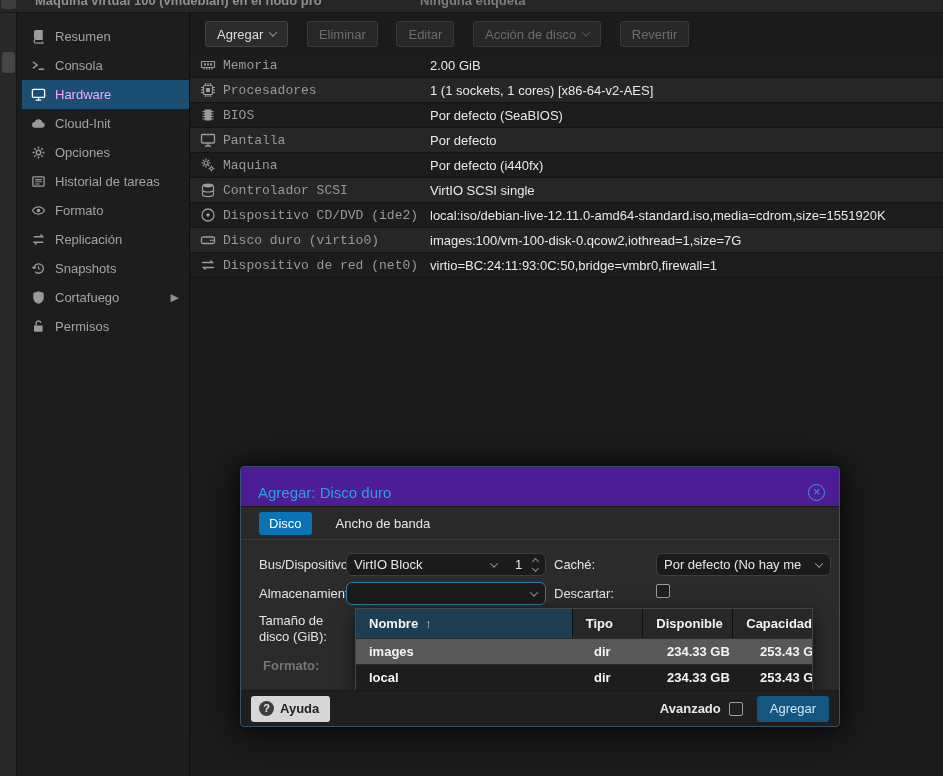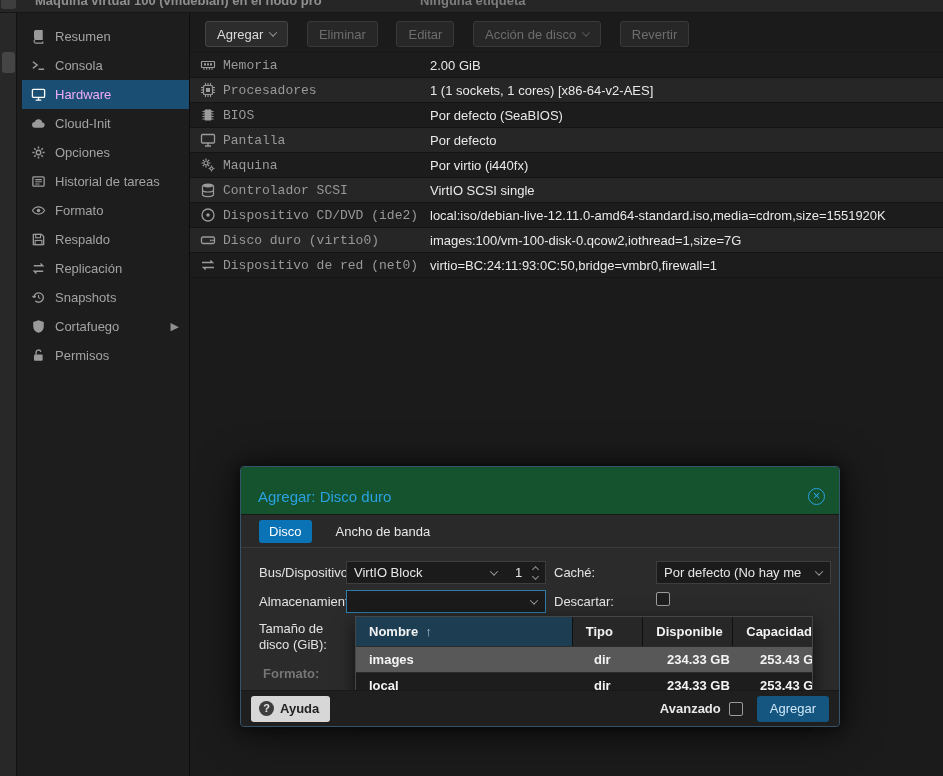--- a/index.html
+++ b/index.html
@@ -48,34 +48,34 @@
   .hwicon { width:16px; margin-left:10px; display:inline-flex; justify-content:center; }
   .hwicon svg { stroke:#9b9b9b; fill:none; }
   .hwicon svg .f { fill:#9b9b9b; stroke:none; }
   .hwlabel { margin-left:7px; width:207px; color:#999999; white-space:nowrap; overflow:hidden;font-family:Liberation Mono, monospace; }
   .hwvalue { flex:1; color:#e9e9e9; white-space:nowrap; overflow:hidden; }
 
   
   #dialog { position:absolute; left:240px; top:466px; width:600px; height:261px;
     background:#2b2b2b; border:1px solid #35536a; border-radius:4px;
     box-shadow:0 4px 40px rgba(0,0,0,0.75), 0 0 12px rgba(0,0,0,0.5); }
-  #dlg-header { height:48px; background:#14532d; border-bottom:1px solid #191919;
+  #dlg-header { height:40px; background:#4c1d95; border-bottom:1px solid #191919;
     border-radius:4px 4px 0 0; display:flex; align-items:center; padding:11px 14px 0 17px; }
   #dlg-title { color:#2aa2e2; font-size:15px; flex:1; }
   #dlg-close { width:17px; height:17px; border:1.5px solid #2aa2e2; border-radius:50%;
     color:#2aa2e2; font-size:13px; line-height:14px; text-align:center; cursor:pointer; }
   #dlg-tabs { height:33px; background:#292929; border-bottom:1px solid #3a3a3a;
     display:flex; align-items:center; padding-left:18px; gap:14px; }
   .dtab { padding:4px 10px; border-radius:3px; color:#e8e8e8; font-weight:normal; cursor:pointer; }
   .dtab.active { background:#0a73b6; color:#ffffff; }
   #dlg-body { position:relative; height:156px; background:#2b2b2b; }
   .flabel { position:absolute; color:#e3e3e3; white-space:nowrap; }
   .flabel.dim { color:#767676; }
   .field { position:absolute; height:23px; background:#1b1b1b; border:1px solid #3e3e3e;
-    border-radius:0; display:flex; align-items:center; color:#e6e6e6; }
+    border-radius:6px; display:flex; align-items:center; color:#e6e6e6; }
   .field .ftext { padding-left:7px; flex:1; white-space:nowrap; overflow:hidden; }
   .field .fchev { margin-right:8px; }
   .field.focus { border-color:#2e7cab; }
   .spin { display:flex; flex-direction:column; gap:2px; margin-right:7px; }
   .cup4, .cdn4 { width:5px; height:5px; border-right:1.4px solid #8f8f8f; border-bottom:1.4px solid #8f8f8f; }
   .cup4 { transform:rotate(-135deg); }
   .cdn4 { transform:rotate(45deg); }
   .checkbox { position:absolute; width:14px; height:14px; background:#1f1f1f; border:1px solid #9c9c9c; border-radius:2px; cursor:pointer; }
 
   
@@ -182,30 +182,20 @@
   <div class="sbitem">
     <span class="sbicon">
       <svg width="15" height="15" viewBox="0 0 16 16">
           <path d="M1.5 8S4 4.2 8 4.2 14.5 8 14.5 8 12 11.8 8 11.8 1.5 8 1.5 8z" stroke-width="1.3"></path>
           <circle class="f" cx="8" cy="8" r="1.9"></circle>
         </svg>
     </span>
     <span class="sblabel">Formato</span>
   </div>
 
-  <div class="sbitem">
-    <span class="sbicon">
-      <svg width="15" height="15" viewBox="0 0 16 16">
-          <path d="M2.5 2.5h8.6l2.4 2.4v8.6H2.5z" stroke-width="1.4"></path>
-          <rect x="5" y="2.5" width="5.2" height="3.6" stroke-width="1.2"></rect>
-          <rect x="4.4" y="9" width="7.2" height="4.5" stroke-width="1.2"></rect>
-        </svg>
-    </span>
-    <span class="sblabel">Respaldo</span>
-  </div>
 
   <div class="sbitem">
     <span class="sbicon">
       <svg width="15" height="15" viewBox="0 0 16 16">
           <path d="M3 5h9.5l-2.3-2.3M13 11H3.5l2.3 2.3" stroke-width="1.5"></path>
         </svg>
     </span>
     <span class="sblabel">Replicación</span>
   </div>
 
@@ -314,21 +304,21 @@
     <div class="hwrow">
       <span class="hwicon">
         <svg width="16" height="16" viewBox="0 0 16 16">
             <circle cx="6" cy="6" r="2" stroke-width="1.2"></circle>
             <path d="M6 1.5v1.7M6 8.8v1.7M1.5 6h1.7M8.8 6h1.7M2.8 2.8 4 4M8 8l1.2 1.2M9.2 2.8 8 4M4 8 2.8 9.2" stroke-width="1.2"></path>
             <circle cx="11.5" cy="11.5" r="1.5" stroke-width="1.1"></circle>
             <path d="M11.5 8.6v1.2M11.5 13.2v1.2M8.6 11.5h1.2M13.2 11.5h1.2" stroke-width="1.1"></path>
           </svg>
       </span>
       <span class="hwlabel">Maquina</span>
-      <span class="hwvalue">Por virtio (i440fx)</span>
+      <span class="hwvalue">Por defecto (i440fx)</span>
     </div>
 
     <div class="hwrow">
       <span class="hwicon">
         <svg width="16" height="16" viewBox="0 0 16 16">
             <ellipse class="f" cx="8" cy="3.4" rx="5.5" ry="2"></ellipse>
             <path d="M2.5 3.4v9.2c0 1.1 2.5 2 5.5 2s5.5-.9 5.5-2V3.4" stroke-width="1.2"></path>
             <path d="M2.5 8c0 1.1 2.5 2 5.5 2s5.5-.9 5.5-2" stroke-width="1.2"></path>
           </svg>
       </span>

